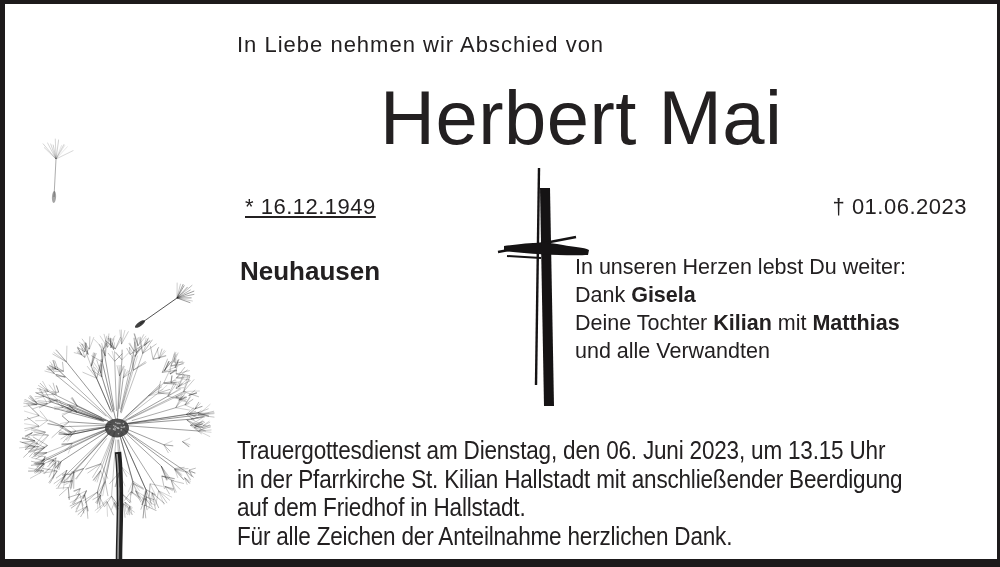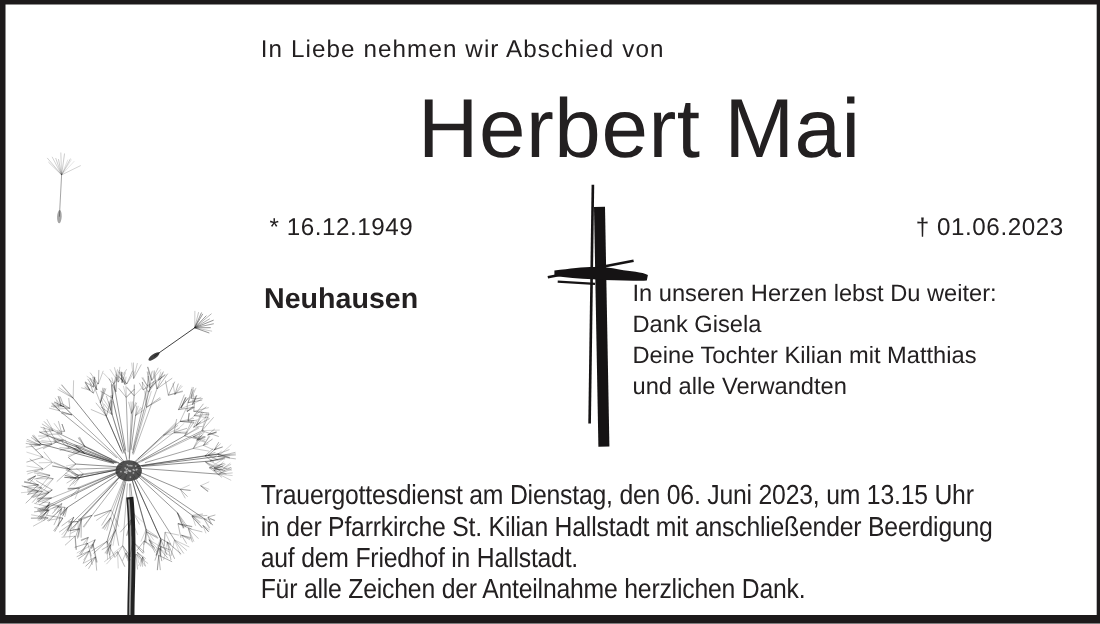--- a/index.html
+++ b/index.html
@@ -19,29 +19,29 @@
   .intro{
     left:232px;top:28px;
     font-size:22px;letter-spacing:1px;
   }
   .name{
     left:375px;top:70px;width:470px;
     text-align:left;
     font-size:76px;font-weight:400;letter-spacing:0.5px;
     white-space:nowrap;
   }
-  .birth{left:240px;top:190px;font-size:22px;letter-spacing:0.5px;}
+  .birth{left:240px;top:190px;font-size:22px;letter-spacing:0.5px;text-decoration:underline;}
   .death{right:30px;top:190px;font-size:22px;letter-spacing:0.5px;text-align:center;}
   .place{left:235px;top:252px;font-size:26px;font-weight:700;}
   .family{
     left:570px;top:249px;
     font-size:21.5px;line-height:28px;
     white-space:nowrap;
   }
-  .family b{font-weight:400;}
+  .family b{font-weight:700;}
   .service{
     left:232px;top:432px;
     font-size:25px;line-height:28.5px;
     transform:scaleX(0.9);transform-origin:left top;
     white-space:nowrap;
     letter-spacing:-0.2px;
   }
   .cross-svg{left:483px;top:154px;width:110px;height:263px;}
   .dandelion-svg{left:0;top:0;width:230px;height:555px;}
 </style>

